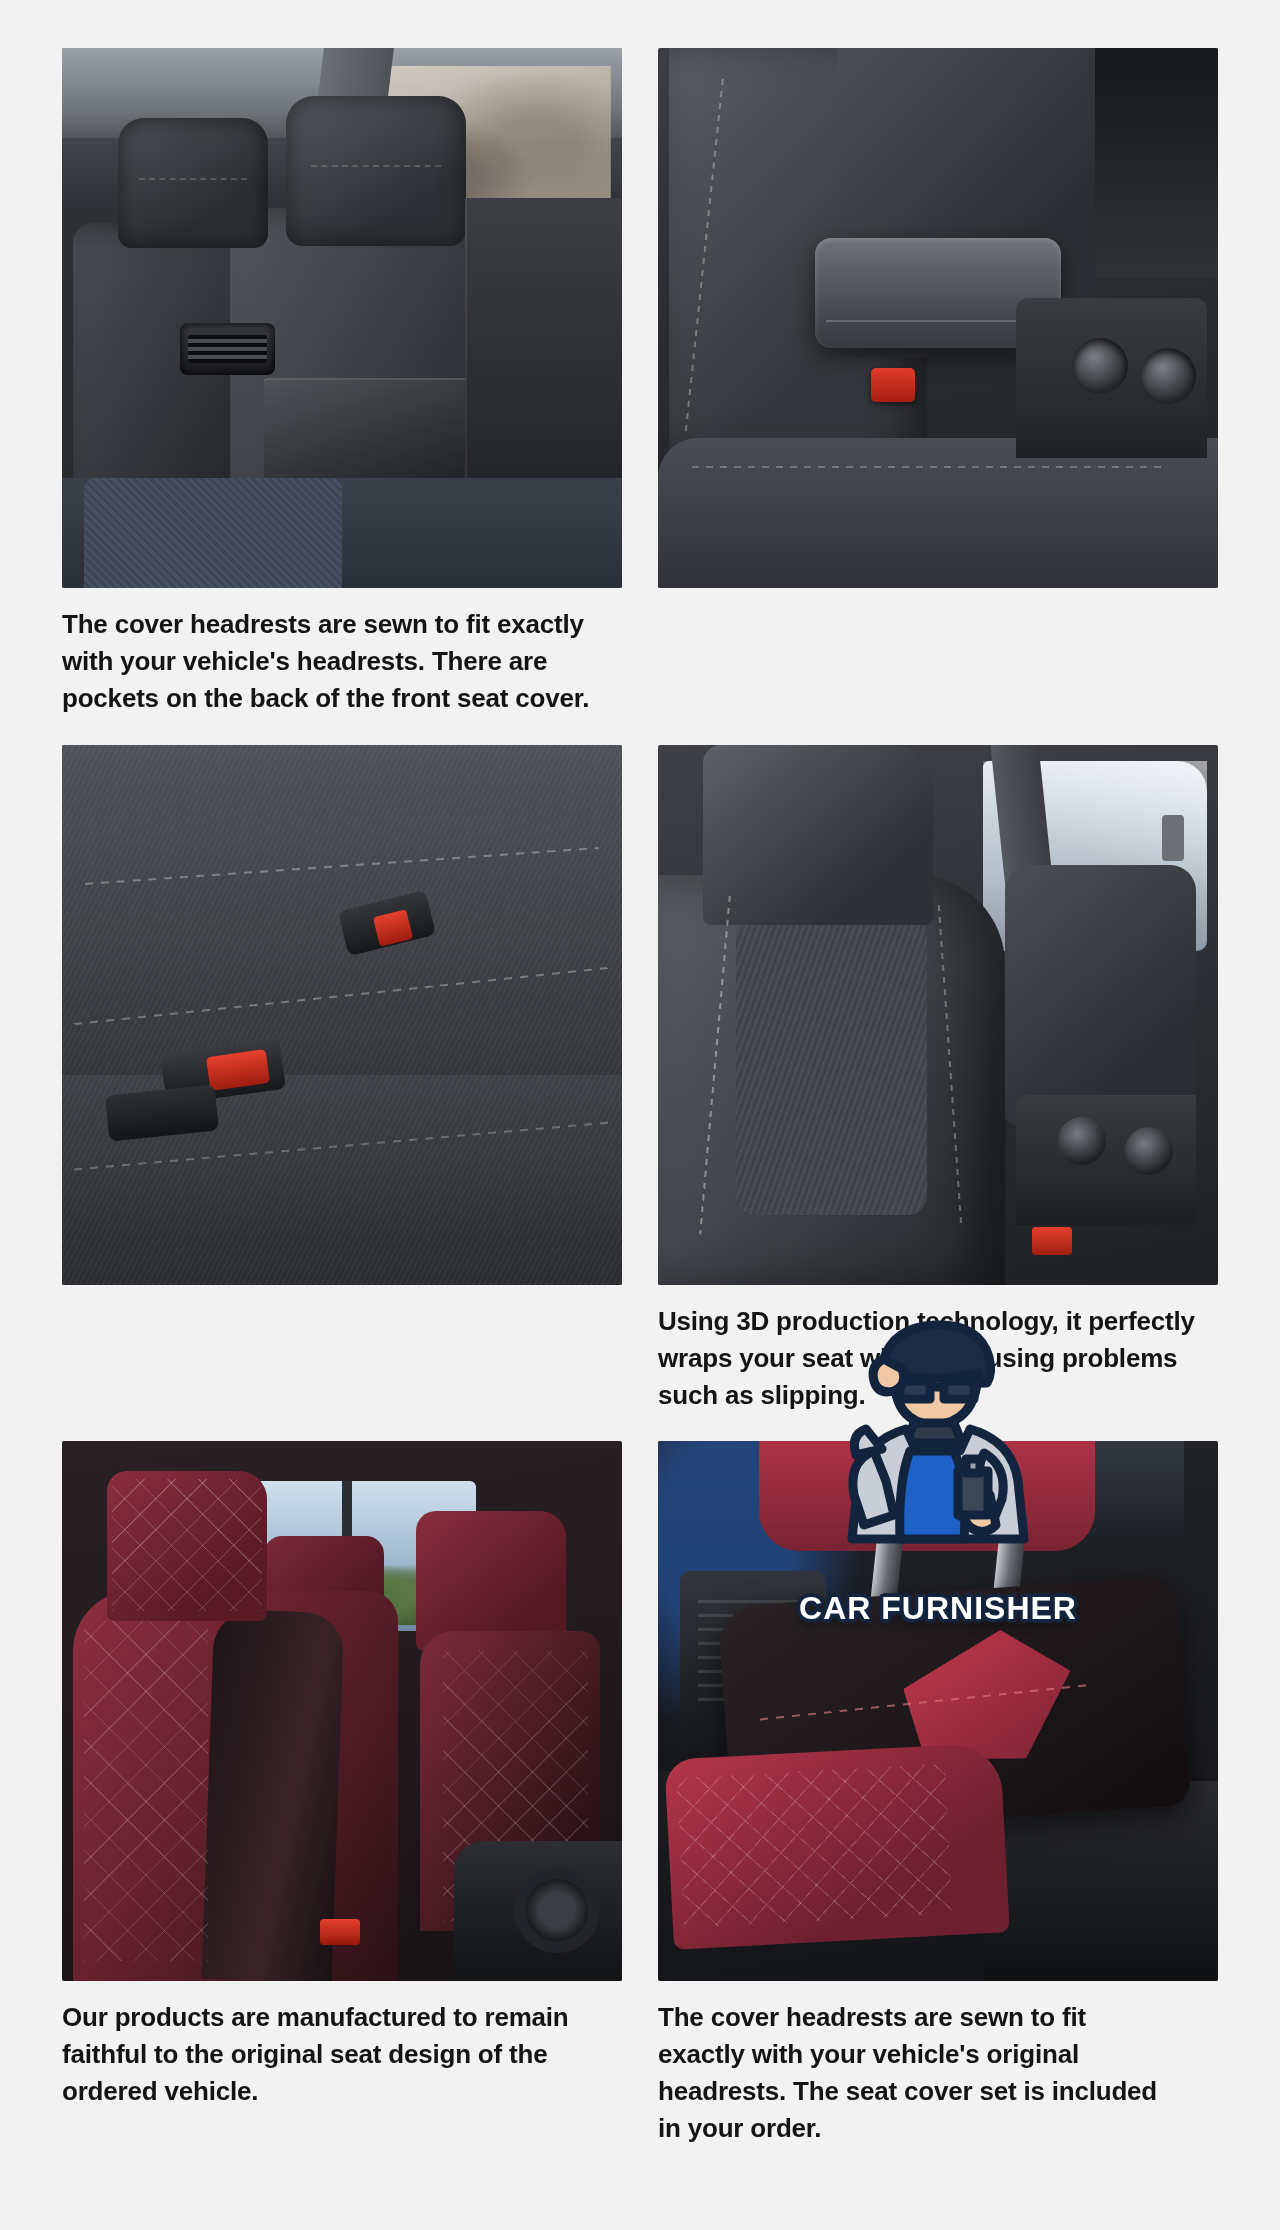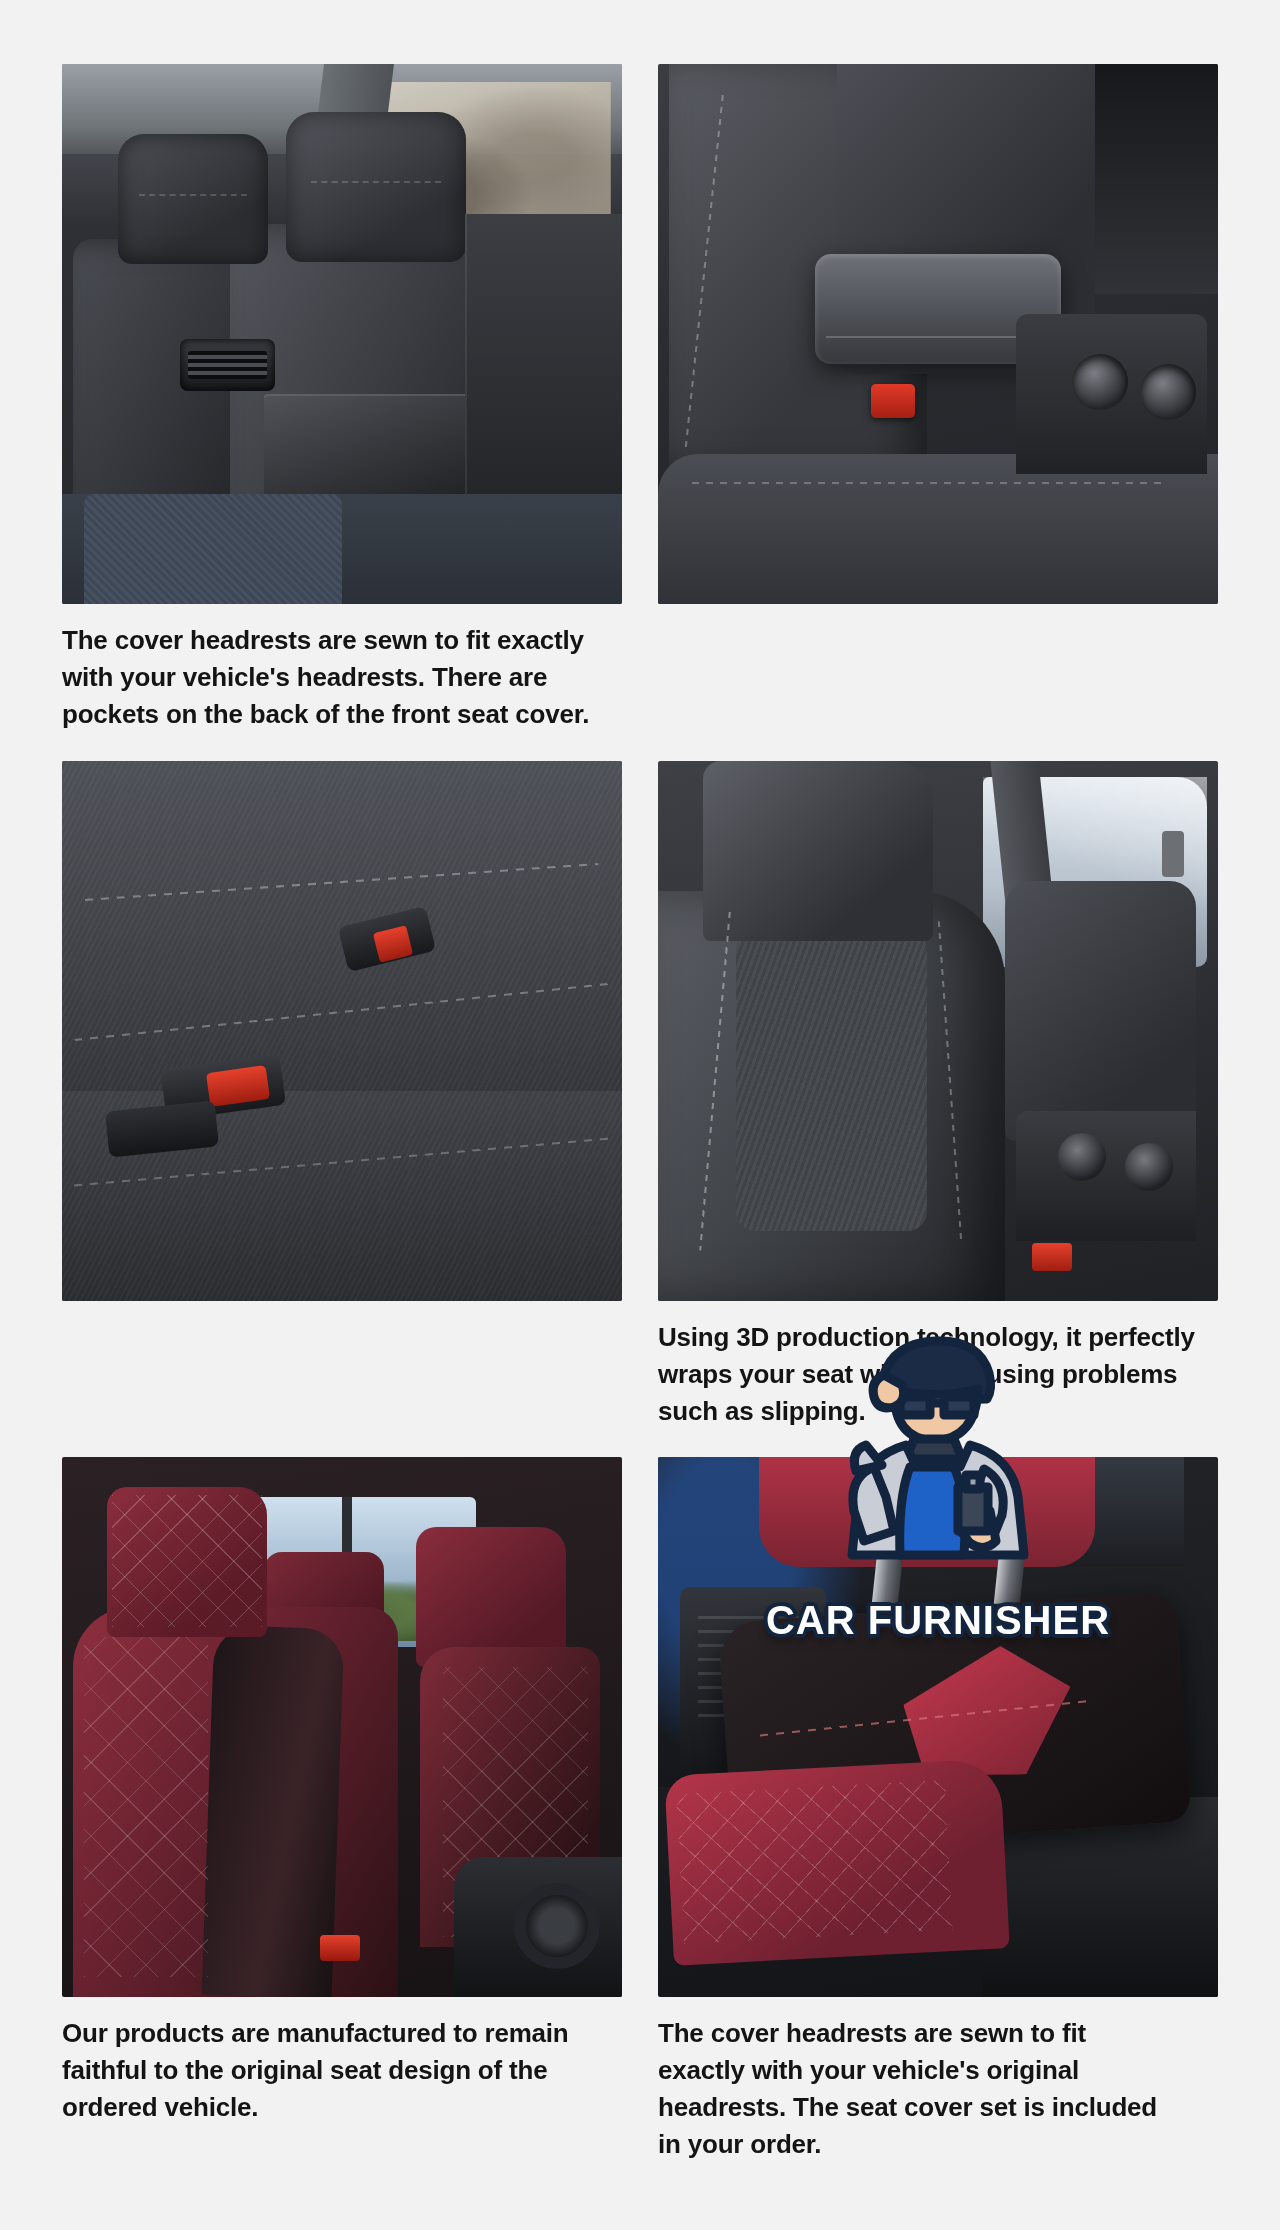--- a/index.html
+++ b/index.html
@@ -16,21 +16,20 @@
     width: 1280px;
     min-height: 2230px;
     background: #f2f2f2;
     padding: 48px 62px 80px 62px;
   }
   .grid {
     display: grid;
     grid-template-columns: 1fr 1fr;
     column-gap: 36px;
     row-gap: 0;
-    margin-top: 16px;
   }
   .cell {
     position: relative;
     margin-bottom: 28px;
   }
   .photo {
     width: 100%;
     height: 540px;
     border-radius: 2px;
     overflow: hidden;
@@ -496,21 +495,21 @@
     height: 330px;
     pointer-events: none;
     z-index: 5;
   }
   .wm-text {
     position: absolute;
     left: 50%; bottom: 4px;
     transform: translateX(-50%);
     font-family: "Liberation Sans", sans-serif;
     font-weight: bold;
-    font-size: 40px;
+    font-size: 32px;
     letter-spacing: 1px;
     color: #ffffff;
     white-space: nowrap;
     text-shadow:
       -3px -3px 0 #13243f, 3px -3px 0 #13243f,
       -3px  3px 0 #13243f, 3px  3px 0 #13243f,
        0   -4px 0 #13243f, 0    4px 0 #13243f,
       -4px  0   0 #13243f, 4px  0   0 #13243f,
        0 7px 10px rgba(0,0,0,.55);
   }

